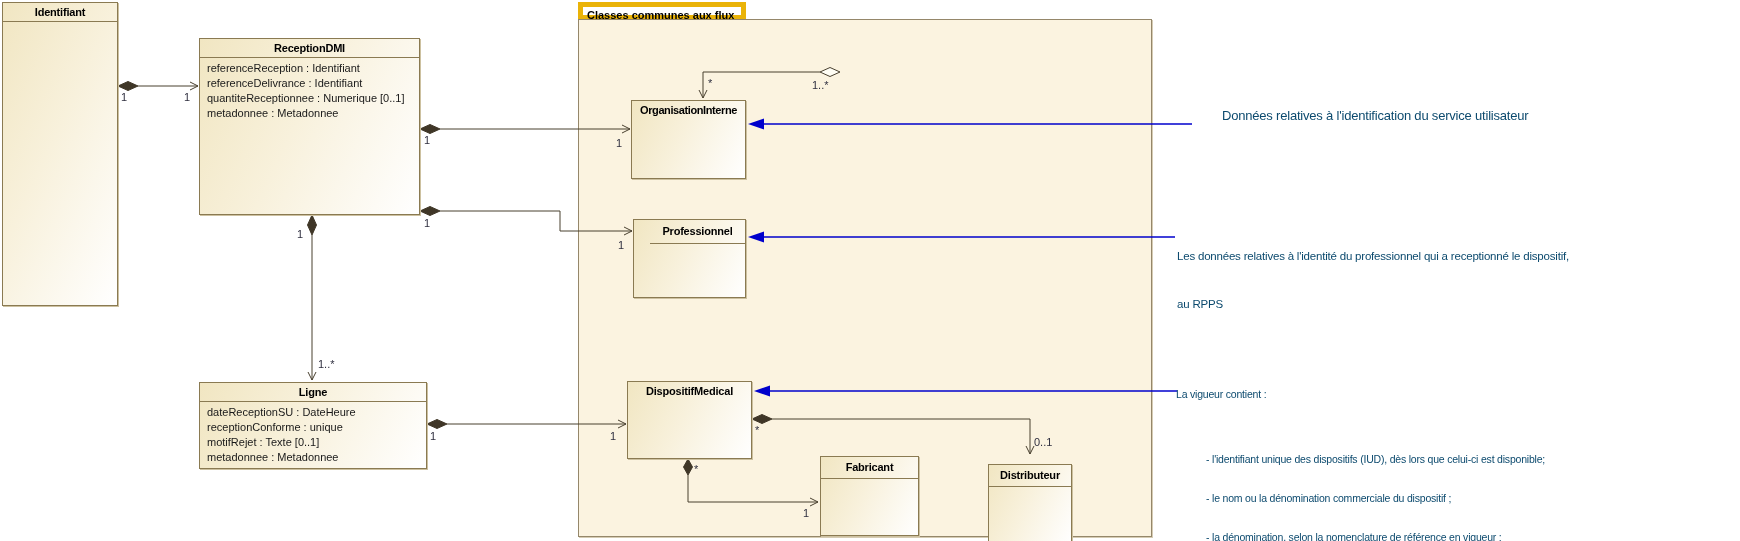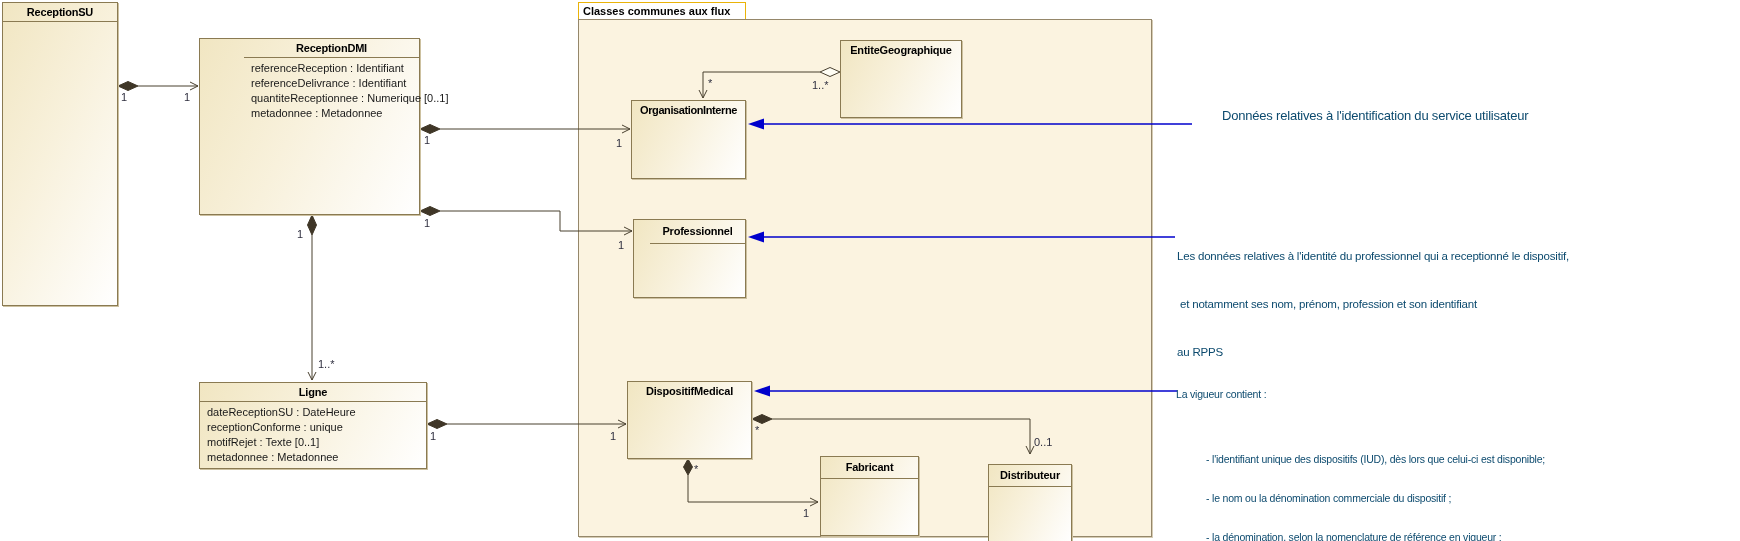--- a/index.html
+++ b/index.html
@@ -8,21 +8,21 @@
   svg{position:absolute;left:0;top:0;}
   .cls{position:absolute;box-sizing:border-box;border:1px solid #8A7A52;
        background:linear-gradient(115deg,#F1E6C2 0%,#F8F1DC 45%,#FFFFFF 100%);
        box-shadow:1px 1px 0 #CDC1A0;}
   .cls .title{font-weight:bold;font-size:11px;line-height:13px;text-align:center;
        padding:3px 1px 2px;color:#000;letter-spacing:-0.2px;white-space:nowrap;}
   .sep{height:0;border-top:1px solid #8A7A52;}
   .attrs{padding:3px 0 0 7px;}
   .attrs div{font-size:11px;line-height:15px;color:#191919;white-space:nowrap;}
   .pkg-tab{position:absolute;box-sizing:border-box;left:578px;top:2px;width:168px;height:18px;
-       background:#FFFFFF;border:1px solid #eab308;font-weight:bold;font-size:11px;
+       background:#FFFFFF;border:5px solid #eab308;font-weight:bold;font-size:11px;
        line-height:14px;padding:1px 4px;color:#000;white-space:nowrap;}
   .pkg-body{position:absolute;box-sizing:border-box;left:578px;top:19px;width:574px;height:518px;
        background:#FBF3E0;border:1px solid #95876A;box-shadow:1px 1px 0 #D6CCB4;}
   .mlabel{position:absolute;font-size:11px;line-height:12px;color:#2F2F3F;white-space:nowrap;}
   .ann{position:absolute;color:#0c4a6e;white-space:pre;letter-spacing:-0.2px;}
   .ann-l{font-size:13px;line-height:15px;}
   .ann-m{font-size:11.5px;line-height:16px;}
   .ann-s{font-size:10.5px;line-height:13px;}
 </style>
 </head>
@@ -91,25 +91,25 @@
       <line x1="760" y1="237" x2="1175" y2="237" stroke="#0000CC" stroke-width="1.6"></line>
       <polygon points="748,237 764,231.5 764,242.5" fill="#0000CC"></polygon>
     </g>
     <g>
       <line x1="766" y1="391" x2="1177" y2="391" stroke="#0000CC" stroke-width="1.6"></line>
       <polygon points="754,391 770,385.5 770,396.5" fill="#0000CC"></polygon>
     </g>
   </svg>
 
   <div class="cls" style="left:2px;top:2px;width:116px;height:304px;">
-    <div class="title">ReceptionSU</div>
+    <div class="title">Identifiant</div>
     <div class="sep"></div>
   </div>
 
-  <div class="cls" style="left:199px;top:38px;width:221px;height:177px;padding-left:44px;">
+  <div class="cls" style="left:199px;top:38px;width:221px;height:177px;">
     <div class="title">ReceptionDMI</div>
     <div class="sep"></div>
     <div class="attrs">
       <div>referenceReception : Identifiant</div>
       <div>referenceDelivrance : Identifiant</div>
       <div>quantiteReceptionnee : Numerique [0..1]</div>
       <div>metadonnee : Metadonnee</div>
     </div>
   </div>
 
@@ -117,23 +117,20 @@
     <div class="title">Ligne</div>
     <div class="sep"></div>
     <div class="attrs">
       <div>dateReceptionSU : DateHeure</div>
       <div>receptionConforme : unique</div>
       <div>motifRejet : Texte [0..1]</div>
       <div>metadonnee : Metadonnee</div>
     </div>
   </div>
 
-  <div class="cls" style="left:840px;top:40px;width:122px;height:78px;">
-    <div class="title">EntiteGeographique</div>
-  </div>
 
   <div class="cls" style="left:631px;top:100px;width:115px;height:79px;">
     <div class="title" style="letter-spacing:-0.4px;">OrganisationInterne</div>
   </div>
 
   <div class="cls" style="left:633px;top:219px;width:113px;height:79px;padding-left:16px;">
     <div class="title" style="padding-top:5px;">Professionnel</div>
     <div class="sep" style="margin-top:3px;"></div>
   </div>
 
@@ -165,21 +162,20 @@
   <span class="mlabel" style="left:1034px;top:436px;">0..1</span>
   <span class="mlabel" style="left:694px;top:463px;">*</span>
   <span class="mlabel" style="left:803px;top:507px;">1</span>
   <span class="mlabel" style="left:812px;top:79px;">1..*</span>
   <span class="mlabel" style="left:708px;top:77px;">*</span>
 
   <div class="ann ann-l" style="left:1222px;top:108px;">Données relatives à l'identification du service utilisateur</div>
 
   <div class="ann ann-m" style="left:1177px;top:216px;">
     <div>Les données relatives à l'identité du professionnel qui a receptionné le dispositif,</div>
-    <div> et notamment ses nom, prénom, profession et son identifiant</div>
     <div>au RPPS</div>
   </div>
 
   <div class="ann ann-s" style="left:1176px;top:362px;">
     <div>La vigueur contient :</div>
     <div style="padding-left:30px;">
       <div>- l'identifiant unique des dispositifs (IUD), dès lors que celui-ci est disponible;</div>
       <div>- le nom ou la dénomination commerciale du dispositif ;</div>
       <div>- la dénomination, selon la nomenclature de référence en vigueur ;</div>
       

